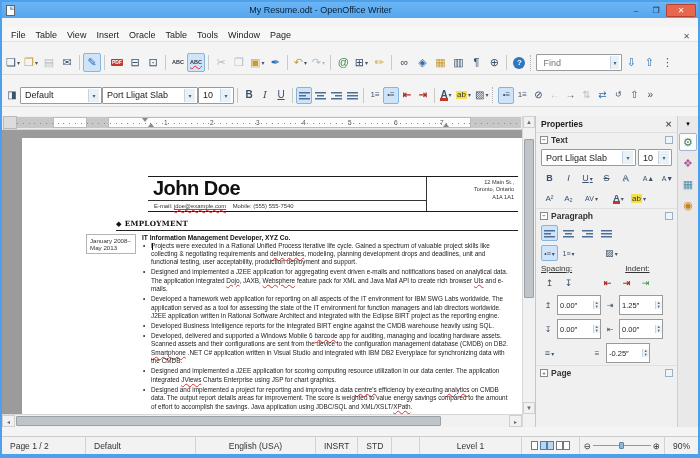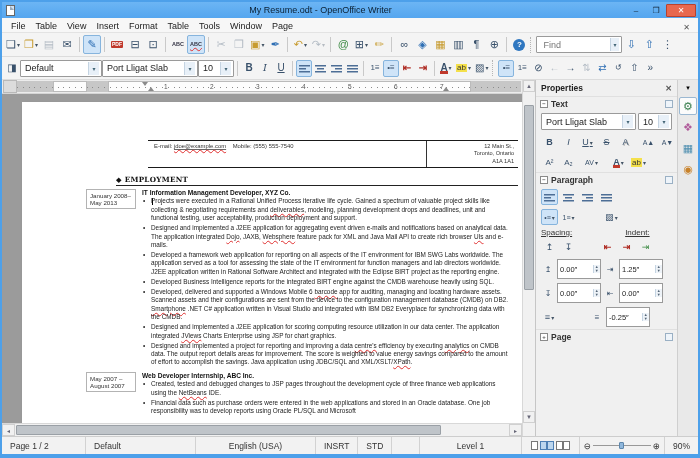--- a/index.html
+++ b/index.html
@@ -1,18 +1,18 @@
 <!DOCTYPE html>
 <html><head>
 <meta charset="utf-8">
 <style>
   html,body{margin:0;padding:0;background:#777;}
   *{box-sizing:border-box;font-family:"Liberation Sans",sans-serif;}
   .window{width:700px;height:458px;background:#f4f4f4;border:2px solid #4da0ea;border-bottom:4px solid #4da0ea;
-    display:flex;flex-direction:column;overflow:hidden;position:relative;}
+    display:flex;flex-direction:column;overflow:hidden;position:relative;gap:9px;}
   
   .titlebar{height:16px;background:linear-gradient(#6cb5f4,#55a6ef);display:flex;align-items:center;padding:0 2px;flex:0 0 auto;}
   .doc-icon{width:9px;height:11px;background:#fff;border:1px solid #666;margin-left:2px;position:relative;}
   .doc-icon::after{content:"";position:absolute;right:0;top:0;border:2px solid;border-color:#cfe2f4 #cfe2f4 #9ab #9ab;}
   .title-text{flex:1;text-align:center;font-size:9px;color:#0b2033;}
   .winbtn{width:20px;height:13px;display:flex;align-items:center;justify-content:center;font-size:8px;color:#123;}
   .winbtn.close{width:30px;background:#e8684f;border:1px solid #b8422e;color:#fff;border-radius:1px;}
   
   .menubar{height:15px;background:#f7f7f7;border-bottom:1px solid #e3e3e3;display:flex;align-items:flex-end;padding:0 4px;flex:0 0 auto;}
   .menu-item{font-size:9px;color:#222;padding:1px 5px;}
@@ -146,21 +146,21 @@
     <div class="winbtn">–</div>
     <div class="winbtn">❒</div>
     <div class="winbtn close">✕</div>
   </div>
 
   <div class="menubar">
     <span class="menu-item">File</span>
     <span class="menu-item">Table</span>
     <span class="menu-item">View</span>
     <span class="menu-item">Insert</span>
-    <span class="menu-item">Format</span>
+    <span class="menu-item">Oracle</span>
     <span class="menu-item">Table</span>
     <span class="menu-item">Tools</span>
     <span class="menu-item">Window</span>
     <span class="menu-item">Page</span>
     <span class="spacer"></span>
     <span class="menu-close">✕</span>
   </div>
 
   <div class="tb tb1">
     <div class="btn">
@@ -382,20 +382,21 @@
           <div class="marker m-down" style="left:125px;"></div>
           <div class="marker m-up" style="left:131px;"></div>
           <div class="marker m-up" style="left:426px;"></div>
         </div>
       </div>
 
       <div class="canvas">
         <div class="page doc">
           <div class="rheader">
             <div class="rh-left">
+              <div class="rh-name">John Doe</div>
               <div class="rh-contact">
                 <span>E-mail: </span><span class="doclink"><span class="misspell">jdoe@example.com</span></span>&nbsp;&nbsp;&nbsp;&nbsp;<span>Mobile: (555) 555-7540</span>
               </div>
             </div>
             <div class="rh-addr">
               <div>12 Main St.,</div>
               <div>Toronto, Ontario</div>
               <div>A1A 1A1</div>
             </div>
           </div>

